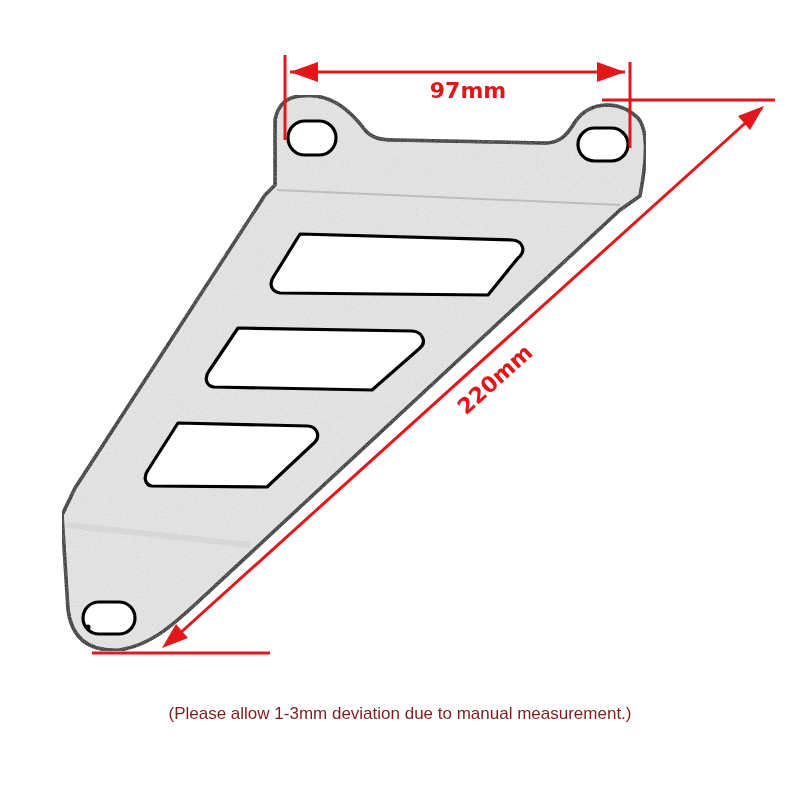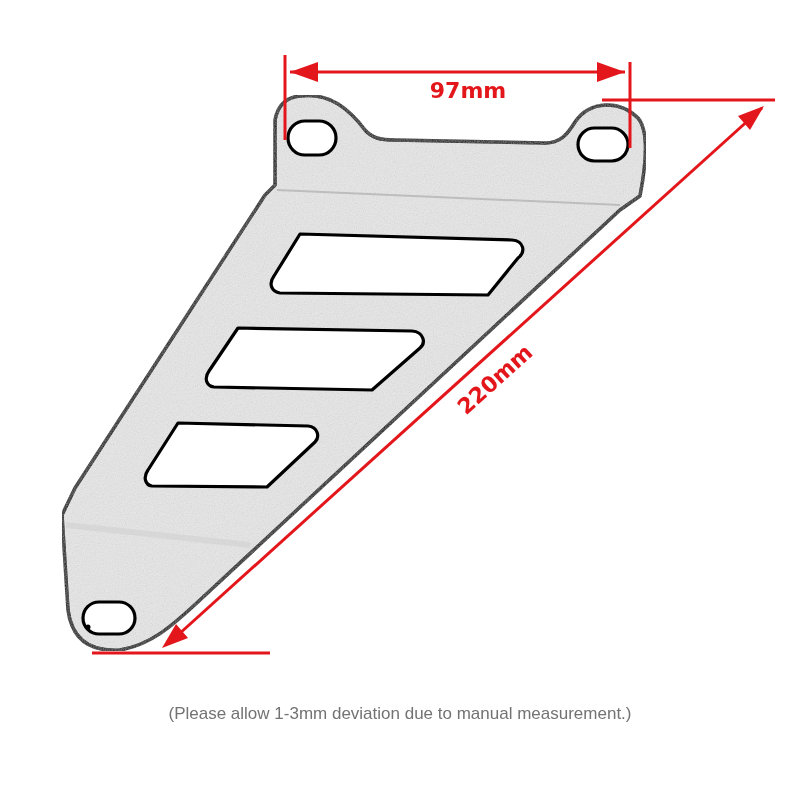--- a/index.html
+++ b/index.html
@@ -10,21 +10,21 @@
       font-weight: bold;
       font-size: 22px;
       fill: #e3171b;
     }
     .note {
       position: absolute;
       left: 0; width: 800px; top: 704px;
       text-align: center;
       font-family: "Liberation Sans", sans-serif;
       font-size: 17px;
-      color: #737373;
+      color: #7f1d1d;
     }
   </style>
 </head>
 <body>
 
 <div id="canvas">
   <svg width="800" height="800" viewBox="0 0 800 800" xmlns="http://www.w3.org/2000/svg">
     <defs>
       <filter id="grain" x="0" y="0" width="100%" height="100%">
         <feTurbulence type="fractalNoise" baseFrequency="0.9" numOctaves="2" seed="3" result="n"></feTurbulence>

